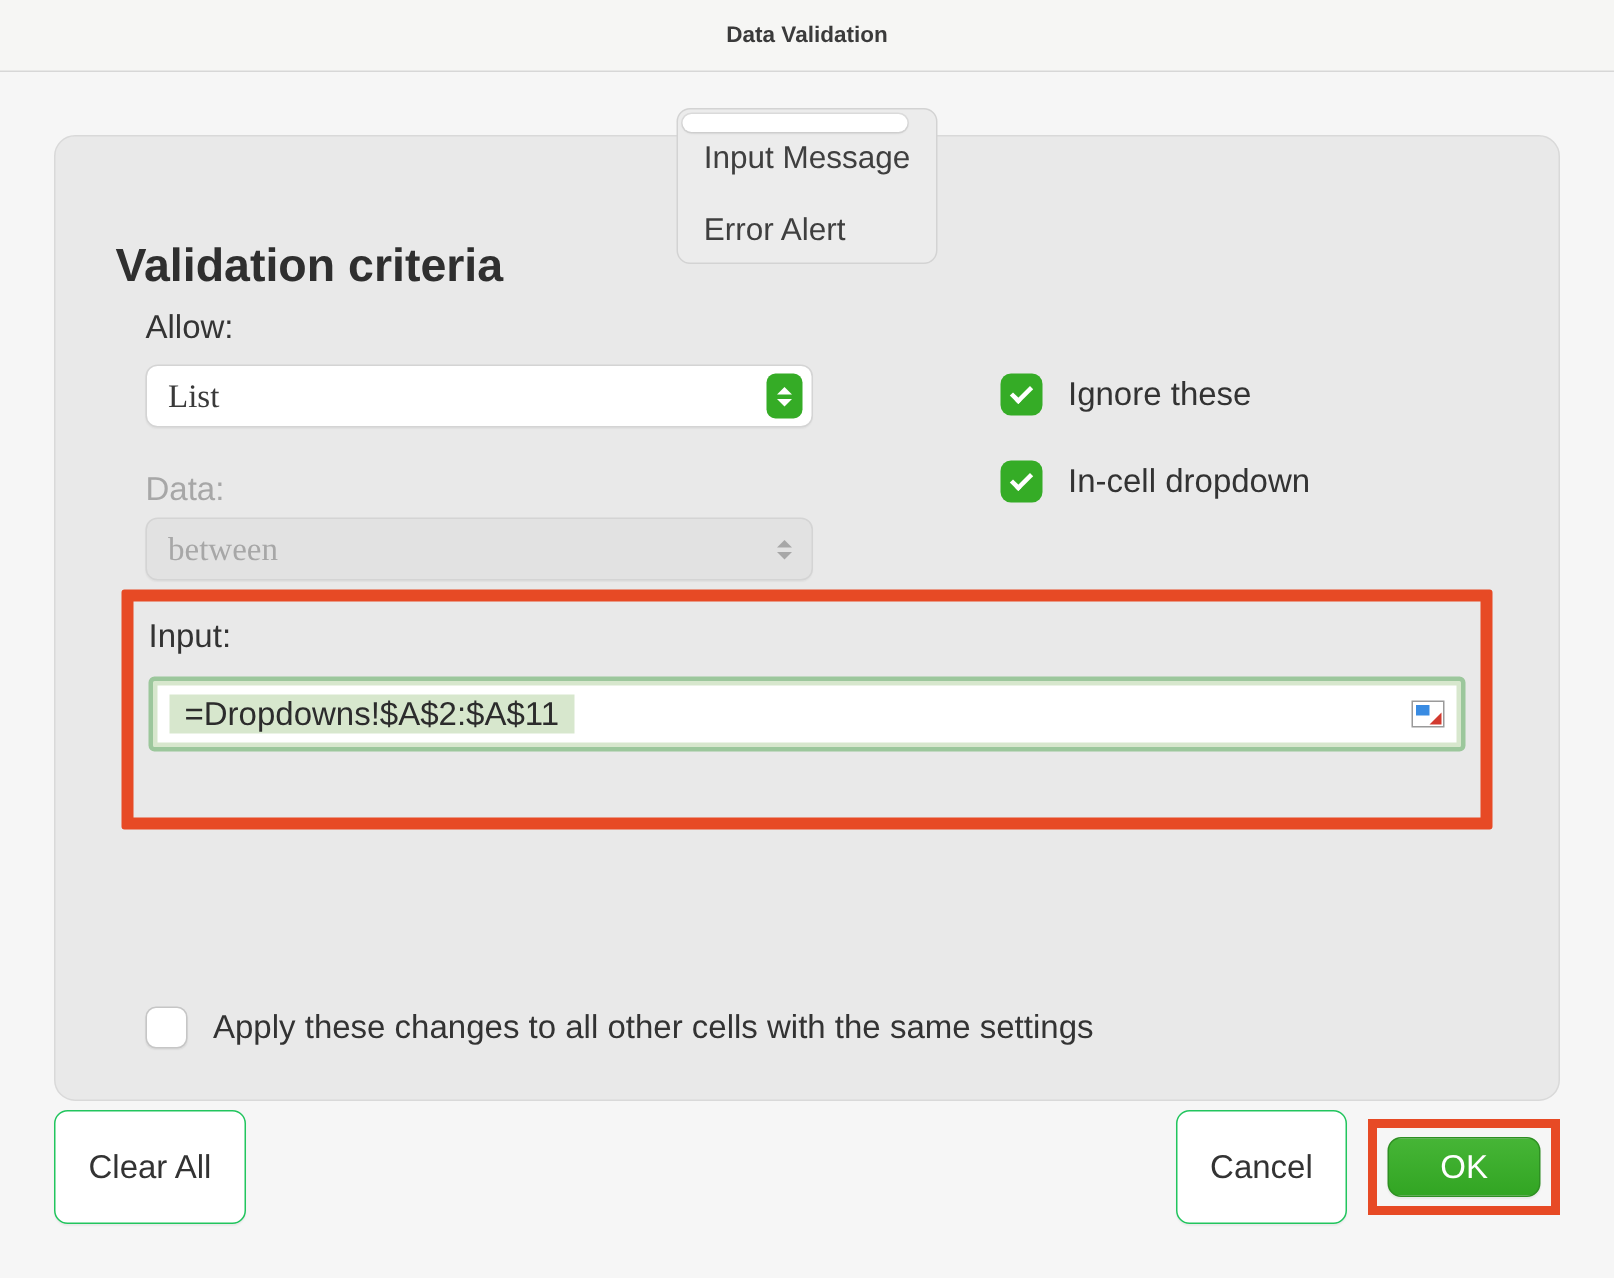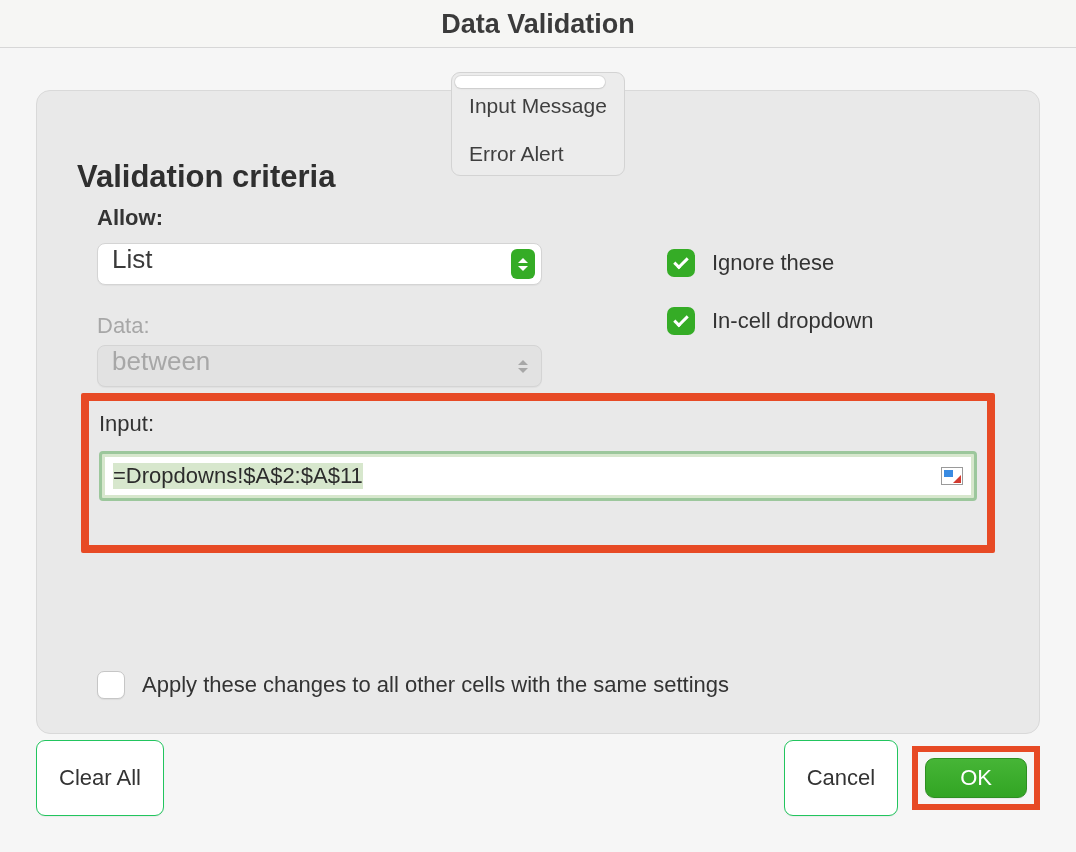--- a/index.html
+++ b/index.html
@@ -14,21 +14,21 @@
   .window {
     width: 1076px; height: 852px;
     position: relative;
     background: #f6f6f6;
   }
   .titlebar {
     width: 100%;
     height: 48px;
     line-height: 48px;
     text-align: center;
-    font-size: 27px;
+    font-size: 15px;
     font-weight: 700;
     color: #3b3b3b;
     border-bottom: 1px solid #d7d7d7;
     background: #f6f6f4;
   }
   .tabbar-wrap {
     position: absolute;
     top: 72px; left: 0; right: 0;
     display: flex; justify-content: center;
     z-index: 2;
@@ -72,40 +72,40 @@
     top: 68px; left: 40px;
     font-size: 31px;
     font-weight: 700;
     color: #2f2f2f;
   }
   .allow-label {
     position: absolute;
     top: 114px; left: 60px;
     font-size: 22px;
     color: #343434;
-    font-weight: bold;
   }
   .data-label {
     position: absolute;
     top: 222px; left: 60px;
     font-size: 22px;
     color: #a7a7a7;
   }
 
   .select {
     position: absolute;
     left: 60px; width: 445px; height: 42px;
     background: #ffffff;
     border: 1px solid #d4d4d4;
     border-radius: 8px;
-    display: flex; 
+    display: flex; align-items: center;
     padding: 0 14px;
-    font-size: 26px;
+    font-size: 22px;
     color: #3a3a3a;
     box-shadow: 0 1px 1px rgba(0,0,0,0.04);
+    font-family: Liberation Serif, serif;
   }
   .select.disabled {
     background: #e2e2e2;
     border: 1px solid #d4d4d4;
     color: #a7a7a7;
   }
   .select .stepper {
     position: absolute;
     right: 6px; top: 50%; transform: translateY(-50%);
     width: 24px; height: 30px;
@@ -169,21 +169,21 @@
     width: 100%; height: 100%;
     background: #fff;
     display: flex; align-items: center;
     padding: 0 8px;
     font-size: 22px;
     font-family: inherit;
     position: relative;
   }
   .source-field .val {
     background: #d7e7cd;
-    padding: 0 0;
+    padding: 0 10px;
   }
   .range-picker-icon {
     position: absolute; right: 8px; top: 50%; transform: translateY(-50%);
     width: 22px; height: 18px;
     background: #fff; border: 1px solid #9a9a9a;
   }
   .range-picker-icon::before {
     content:""; position:absolute; left:2px; top:2px;
     width:9px; height:7px; background:#398be2;
   }

